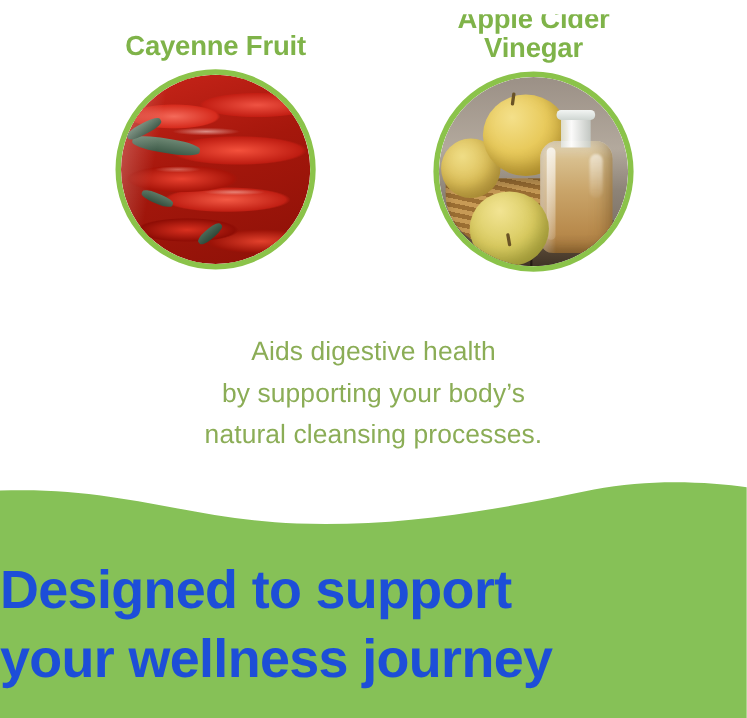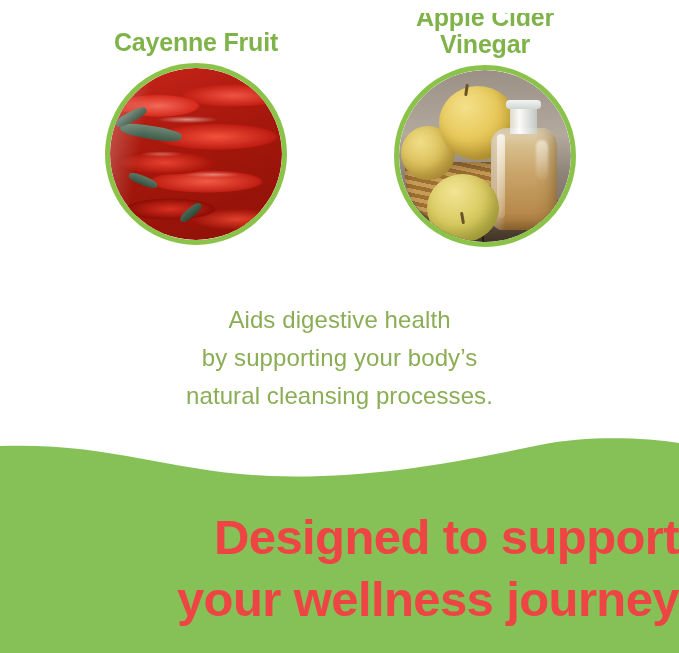--- a/index.html
+++ b/index.html
@@ -225,22 +225,22 @@
     left: 0; top: 0;
     width: 679px;
     height: 238px;
     display: block;
   }
   .banner-headline {
     position: absolute;
     left: 0;
     top: 78px;
     width: 679px;
-    text-align: right;
-    color: #ef4444;
+    text-align: left;
+    color: #1d4ed8;
     font-family: "Liberation Sans", sans-serif;
     font-size: 49px;
     font-weight: bold;
     line-height: 62px;
     letter-spacing: -0.6px;
     white-space: pre-line;
   }
 </style>
 </head>
 <body>

